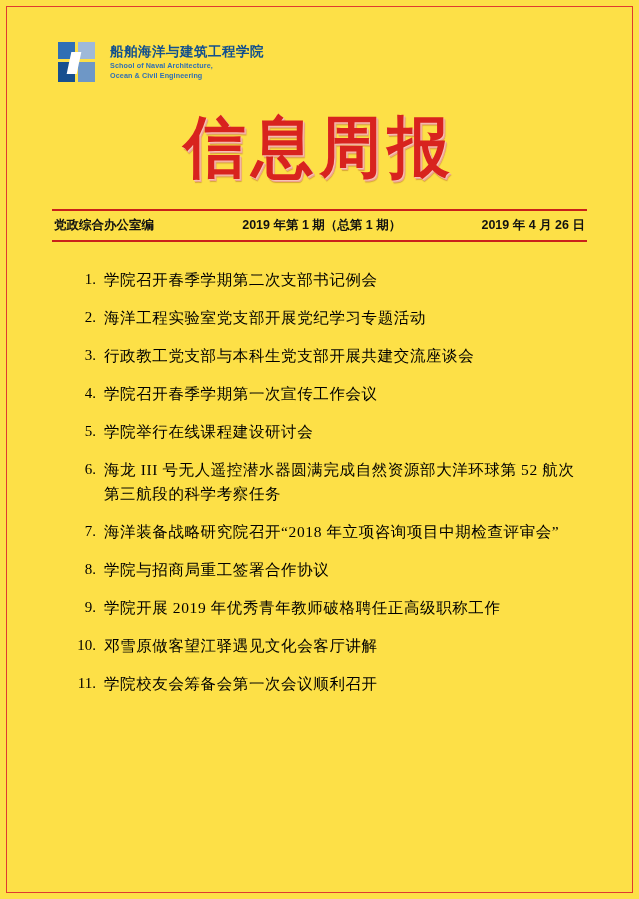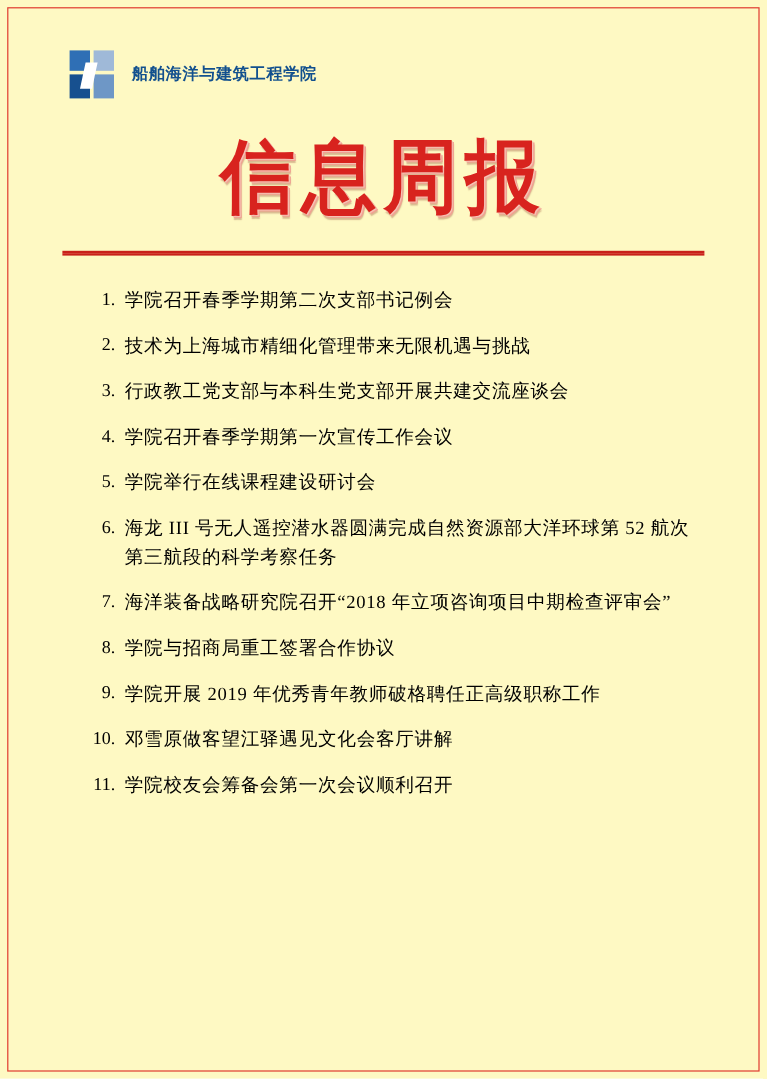--- a/index.html
+++ b/index.html
@@ -12,21 +12,21 @@
     height: 899px;
     font-family: "Liberation Serif", "DejaVu Serif", serif;
     color: #000;
     overflow: hidden;
   }
   .page {
     position: relative;
     width: 639px;
     height: 899px;
     box-sizing: border-box;
-    background: #fef9c3;
+    background: #fde047;
   }
   
   .frame {
     position: absolute;
     left: 6px;
     top: 6px;
     right: 6px;
     bottom: 6px;
     border: 1px solid #e03a2f;
     box-sizing: border-box;
@@ -177,40 +177,47 @@
     <div class="logo-row">
       <div class="logo-mark">
         <div class="sq sq1"></div>
         <div class="sq sq2"></div>
         <div class="sq sq3"></div>
         <div class="sq sq4"></div>
         <div class="cut"></div>
       </div>
       <div class="logo-text">
         <div class="logo-cn">船舶海洋与建筑工程学院</div>
+        <div class="logo-en">School of Naval Architecture,
+Ocean &amp; Civil Engineering</div>
       </div>
     </div>
 
     <div class="masthead">
       <div class="masthead-title">信息周报</div>
     </div>
 
     <div class="meta-rule-top"></div>
+    <div class="meta-row">
+      <div class="meta-left">党政综合办公室编</div>
+      <div class="meta-center">2019 年第 1 期（总第 1 期）</div>
+      <div class="meta-right">2019 年 4 月 26 日</div>
+    </div>
     <div class="meta-rule-bottom"></div>
 
     <div class="toc">
 
       <div class="toc-item">
         <div class="toc-num">1.</div>
         <div class="toc-text">学院召开春季学期第二次支部书记例会</div>
       </div>
 
       <div class="toc-item">
         <div class="toc-num">2.</div>
-        <div class="toc-text">技术为上海城市精细化管理带来无限机遇与挑战</div>
+        <div class="toc-text">海洋工程实验室党支部开展党纪学习专题活动</div>
       </div>
 
       <div class="toc-item">
         <div class="toc-num">3.</div>
         <div class="toc-text">行政教工党支部与本科生党支部开展共建交流座谈会</div>
       </div>
 
       <div class="toc-item">
         <div class="toc-num">4.</div>
         <div class="toc-text">学院召开春季学期第一次宣传工作会议</div>

